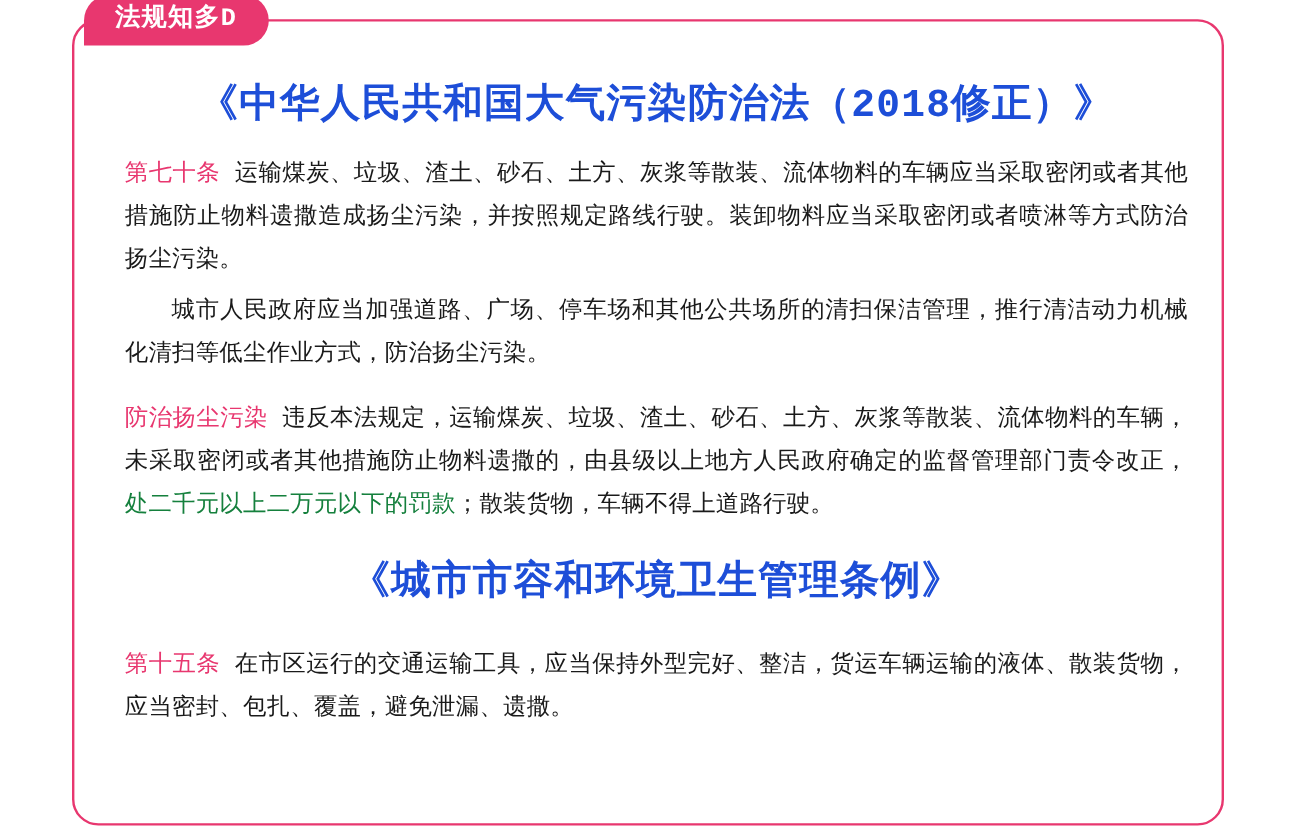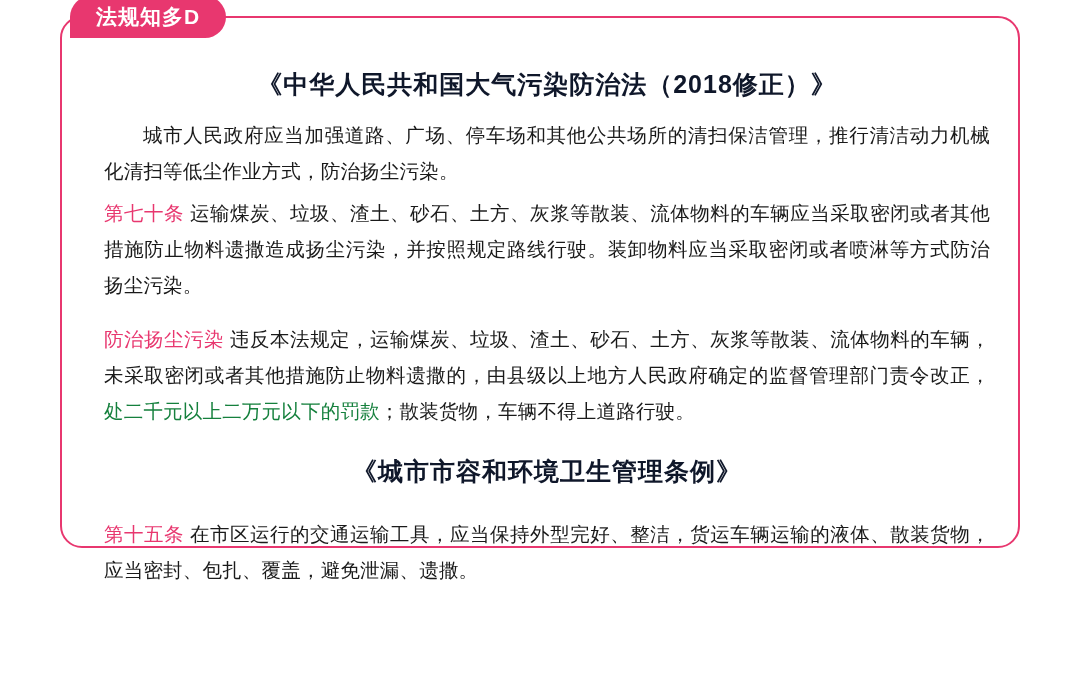--- a/index.html
+++ b/index.html
@@ -17,43 +17,44 @@
     position: relative;
     width: 1080px;
     height: 694px;
     box-sizing: border-box;
     padding: 16px 60px 16px 60px;
   }
   .card {
     position: relative;
     box-sizing: border-box;
     width: 960px;
-    height: 532px;
+    height: 672px;
     border: 2px solid #e8376f;
     border-radius: 22px;
     padding: 50px 28px 30px 42px;
+    font-family: Liberation Mono, monospace;
   }
   .badge {
     position: absolute;
     top: -22px;
     left: 8px;
     background: #e8376f;
     color: #ffffff;
     font-size: 21px;
     font-weight: bold;
     letter-spacing: 1px;
     padding: 10px 26px 11px 26px;
     border-radius: 22px 22px 22px 0;
     line-height: 1;
     white-space: nowrap;
   }
   .doc-title {
     text-align: center;
-    color: #0f172a;
-    font-size: 25px;
+    color: #1d4ed8;
+    font-size: 33px;
     font-weight: bold;
     letter-spacing: 1px;
     margin: 0 0 16px 0;
     line-height: 1.3;
   }
   .doc-title.secondary {
     margin-top: 26px;
     margin-bottom: 28px;
   }
   .para {
@@ -81,27 +82,27 @@
 </head>
 <body>
 
 <div class="page">
   <div class="card">
 
     <div class="badge">法规知多D</div>
 
     <h1 class="doc-title">《中华人民共和国大气污染防治法（2018修正）》</h1>
 
-    <p class="para indent">
-      <span>城市人民政府应当加强道路、广场、停车场和其他公共场所的清扫保洁管理，推行清洁动力机械化清扫等低尘作业方式，防治扬尘污染。</span>
-    </p>
-
     <p class="para">
       <span class="art">第七十条</span>
       <span>运输煤炭、垃圾、渣土、砂石、土方、灰浆等散装、流体物料的车辆应当采取密闭或者其他措施防止物料遗撒造成扬尘污染，并按照规定路线行驶。装卸物料应当采取密闭或者喷淋等方式防治扬尘污染。</span>
+    </p>
+
+    <p class="para indent">
+      <span>城市人民政府应当加强道路、广场、停车场和其他公共场所的清扫保洁管理，推行清洁动力机械化清扫等低尘作业方式，防治扬尘污染。</span>
     </p>
 
     <p class="para block-gap">
       <span class="art">防治扬尘污染</span>
       <span>违反本法规定，运输煤炭、垃圾、渣土、砂石、土方、灰浆等散装、流体物料的车辆，未采取密闭或者其他措施防止物料遗撒的，由县级以上地方人民政府确定的监督管理部门责令改正，</span><span class="hl">处二千元以上二万元以下的罚款</span><span>；散装货物，车辆不得上道路行驶。</span>
     </p>
 
     <h1 class="doc-title secondary">《城市市容和环境卫生管理条例》</h1>
 
     <p class="para">

